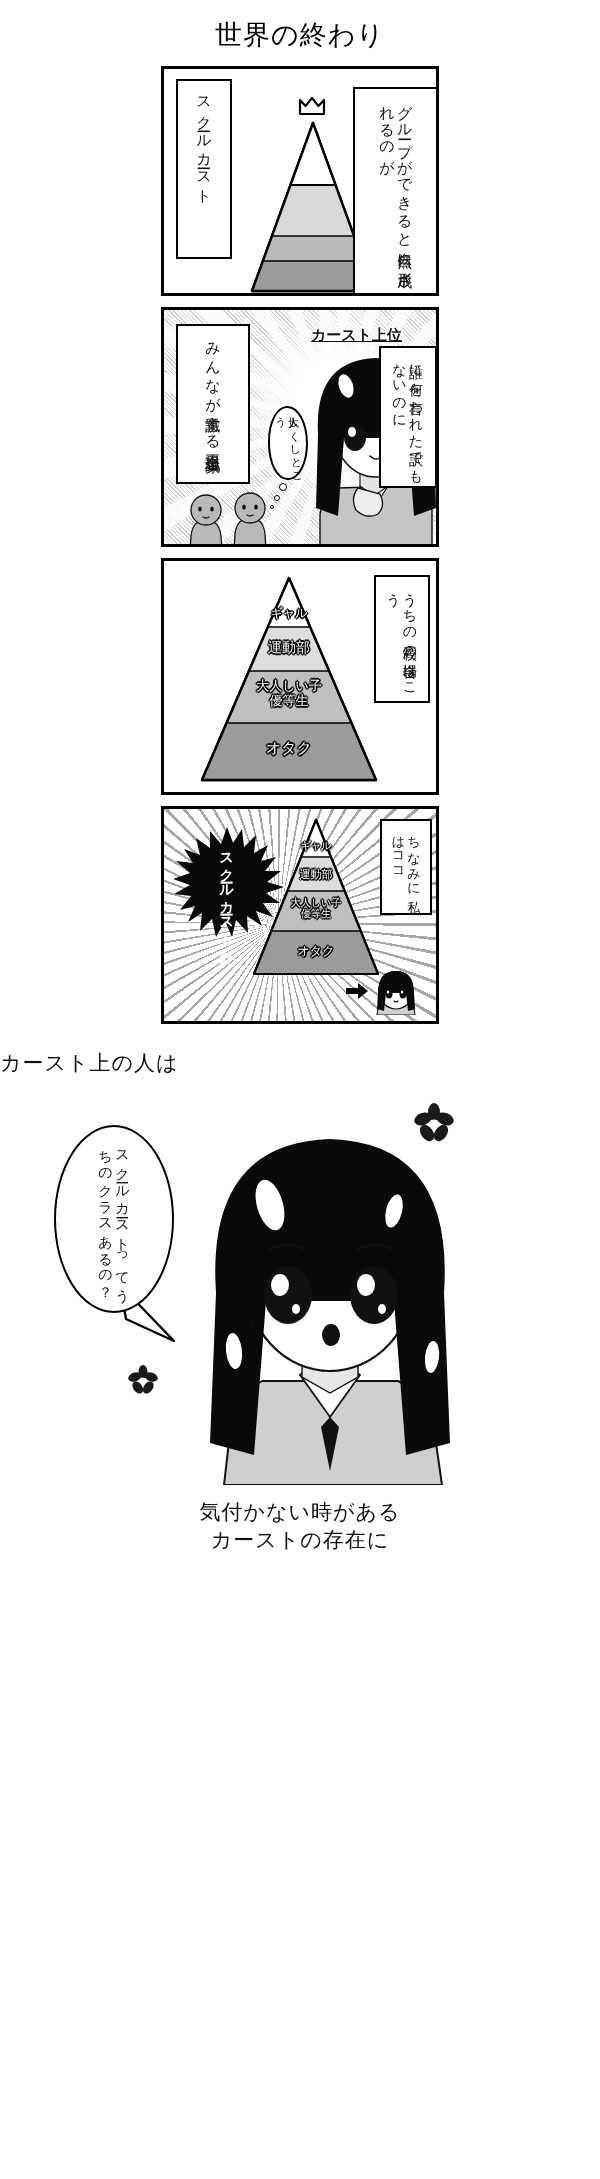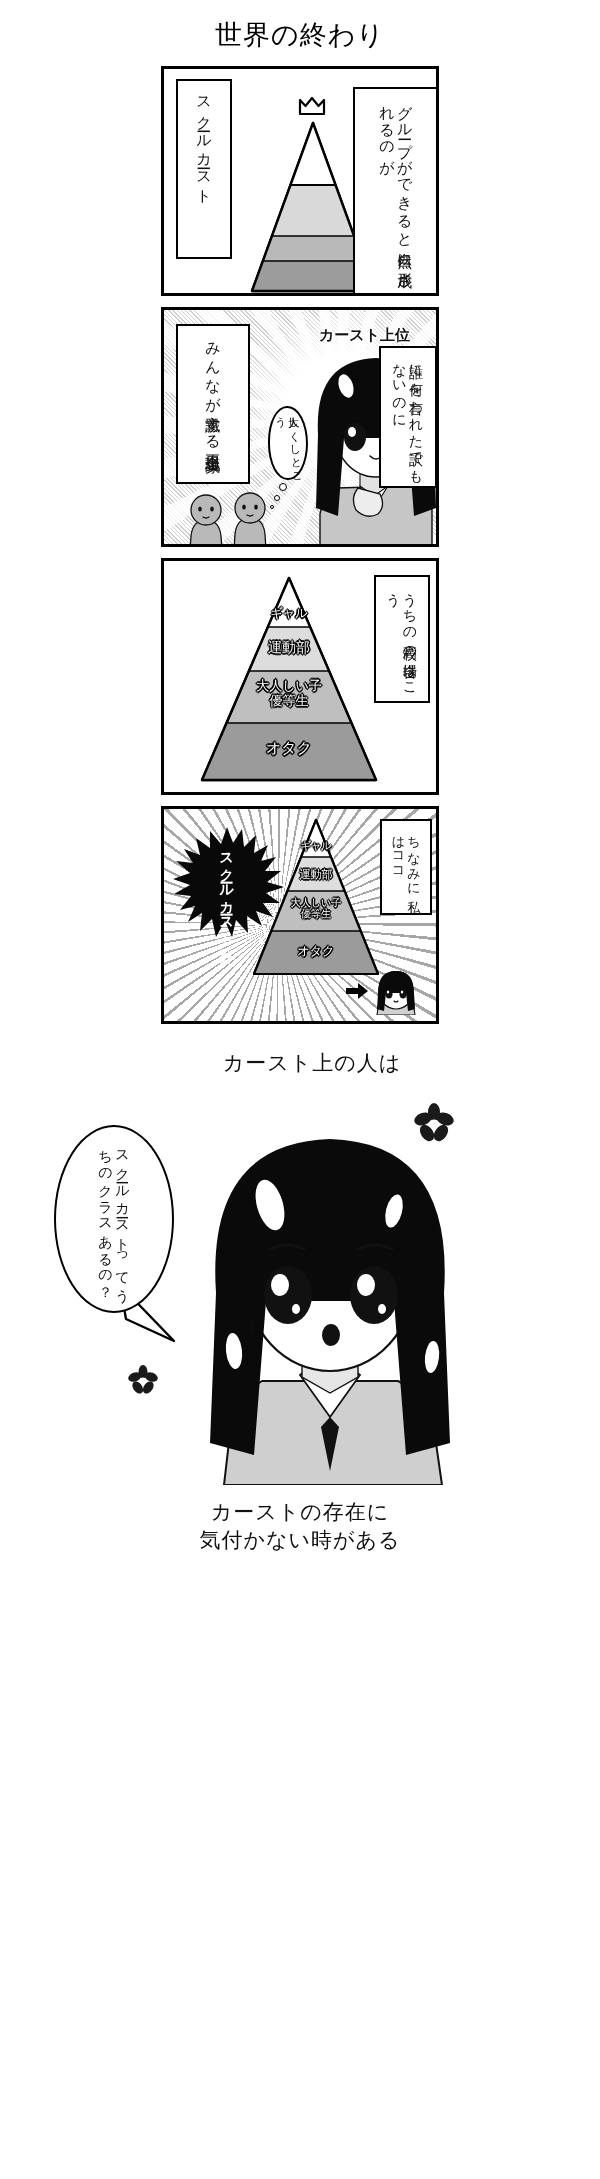--- a/index.html
+++ b/index.html
@@ -71,26 +71,25 @@
   }
   .tierlabel.w { color: #fff; text-shadow:
       -1.6px 0 #000, 1.6px 0 #000, 0 -1.6px #000, 0 1.6px #000,
       -1.1px -1.1px #000, 1.1px -1.1px #000, -1.1px 1.1px #000, 1.1px 1.1px #000; }
 
   
   .char { position: absolute; }
 
   
   .midcap {
-    text-align: center;
+    text-align: left;
     font-size: 21px;
     padding: 14px 0 12px 0;
     color: #111;
     letter-spacing: 1px;
-    margin-left: 24px;
   }
   .botcap {
     text-align: center;
     font-size: 21px;
     line-height: 1.32;
     padding: 14px 0 18px 0;
     color: #111;
     letter-spacing: 1px;
   }
 
@@ -189,22 +188,22 @@
           rgba(255,255,255,.95) 252deg 258deg, rgba(255,255,255,0) 258deg 266deg,
           rgba(255,255,255,.95) 266deg 272deg, rgba(255,255,255,0) 272deg 280deg,
           rgba(255,255,255,.95) 280deg 286deg, rgba(255,255,255,0) 286deg 294deg,
           rgba(255,255,255,.95) 294deg 300deg, rgba(255,255,255,0) 300deg 308deg,
           rgba(255,255,255,.95) 308deg 314deg, rgba(255,255,255,0) 314deg 322deg,
           rgba(255,255,255,.95) 322deg 328deg, rgba(255,255,255,0) 328deg 336deg,
           rgba(255,255,255,.95) 336deg 342deg, rgba(255,255,255,0) 342deg 350deg,
           rgba(255,255,255,.95) 350deg 356deg, rgba(255,255,255,0) 356deg 360deg);
       opacity:.85;"></div>
 
-    <div style="position:absolute; right:26px; top:16px; font-size:15px; font-weight:bold; z-index:5;
-                text-shadow:-1.5px 0 #fff,1.5px 0 #fff,0 -1.5px #fff,0 1.5px #fff;">カースト上位</div>
+    <div style="position:absolute; right:34px; top:16px; font-size:15px; font-weight:bold; z-index:5;
+                text-shadow:-1.5px 0 #fff,1.5px 0 #fff,0 -1.5px #fff,0 1.5px #fff;text-decoration:underline;">カースト上位</div>
 
     <div class="char" style="left:138px; top:28px; width:148px; height:212px; z-index:4;">
       <svg width="148" height="212" viewBox="0 0 148 212">
 
         <path d="M34 150 q-12 8 -16 26 l0 36 l112 0 l0 -40 q-6 -18 -22 -24 z" fill="#c6c6c6" stroke="#111" stroke-width="1.4"></path>
 
         <path d="M58 148 l14 22 l14 -22 l-8 -6 l-12 0 z" fill="#ffffff" stroke="#111" stroke-width="1.2"></path>
 
         <path d="M58 132 l0 16 l14 10 l14 -10 l0 -16 z" fill="#e2e2e2" stroke="#111" stroke-width="1.1"></path>
 
@@ -479,17 +478,17 @@
 
     <div class="bubble-el" style="left:54px; top:36px; width:120px; height:188px;">
       <div class="vtext" style="font-size:14px; max-height:156px; line-height:1.2;">スクールカーストってうちのクラスあるの？</div>
     </div>
     <svg style="position:absolute; left:116px; top:190px;" width="80" height="80" viewBox="0 0 80 80">
       <path d="M4 6 L58 62 L10 40 Z" fill="#fff" stroke="#000" stroke-width="2.4" stroke-linejoin="round"></path>
     </svg>
   </div>
 
   <div class="botcap">
+    <div>気付かない時がある</div>
     <div>カーストの存在に</div>
-    <div>気付かない時がある</div>
   </div>
 
 </div>
 
 </body></html>

